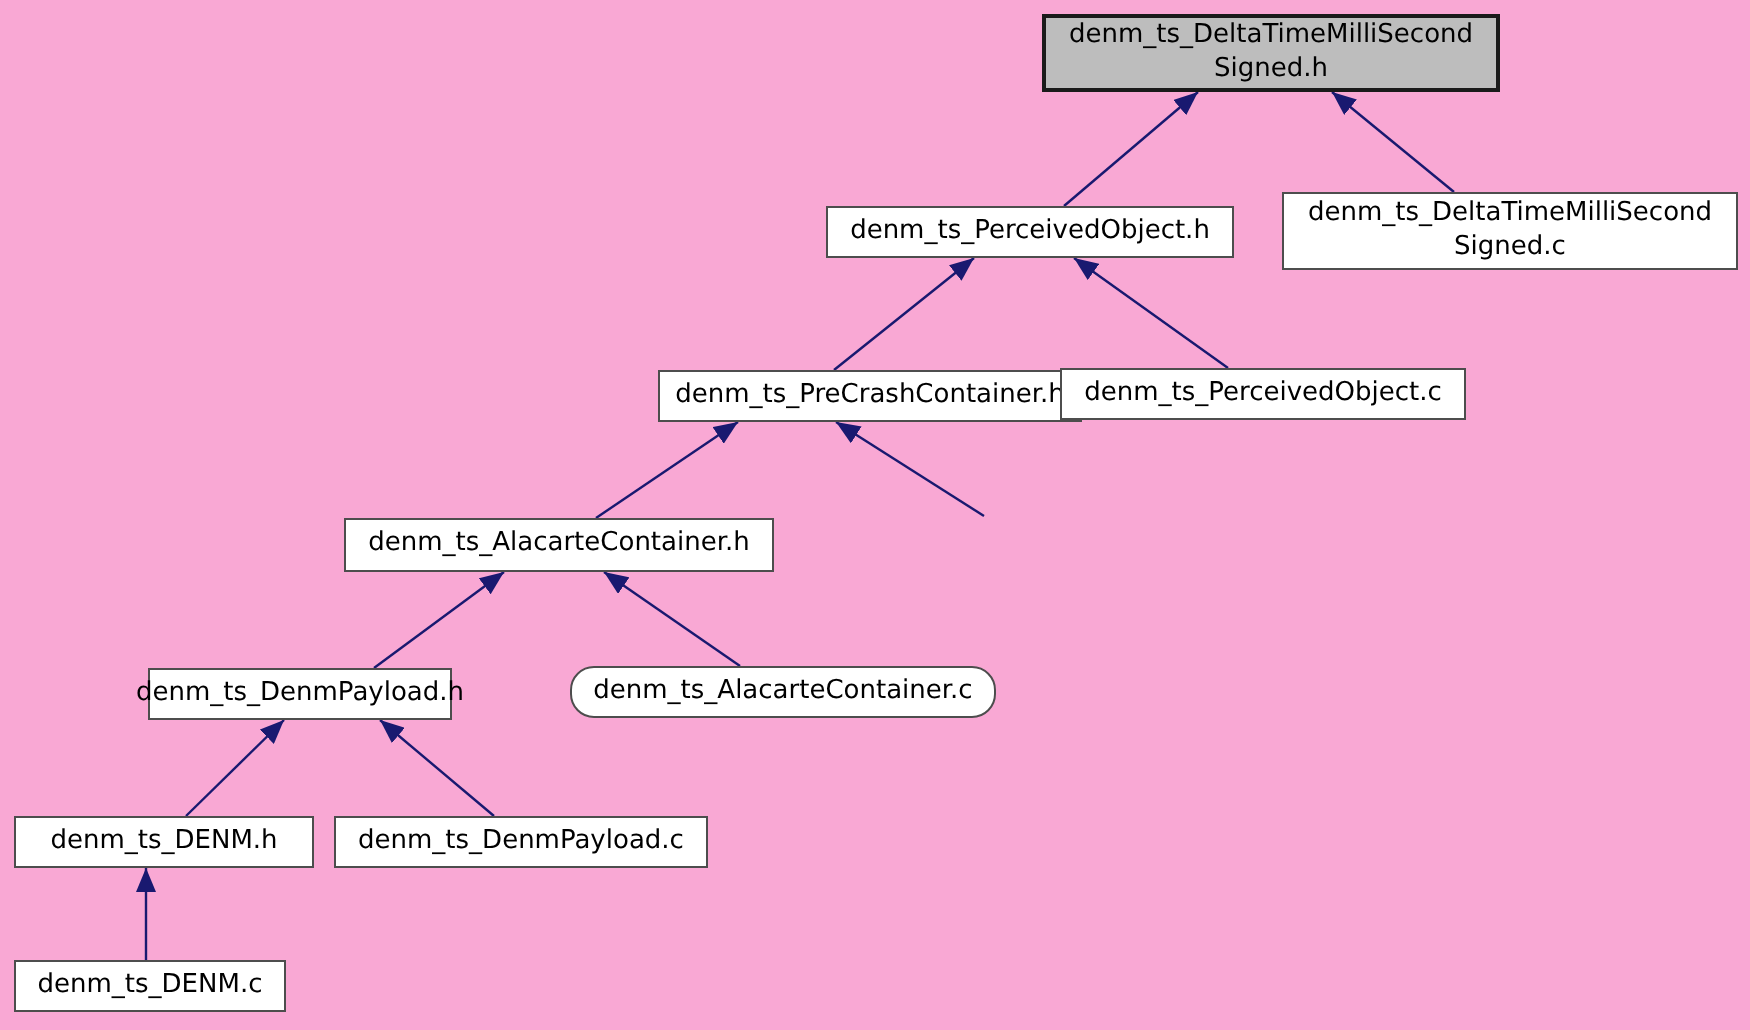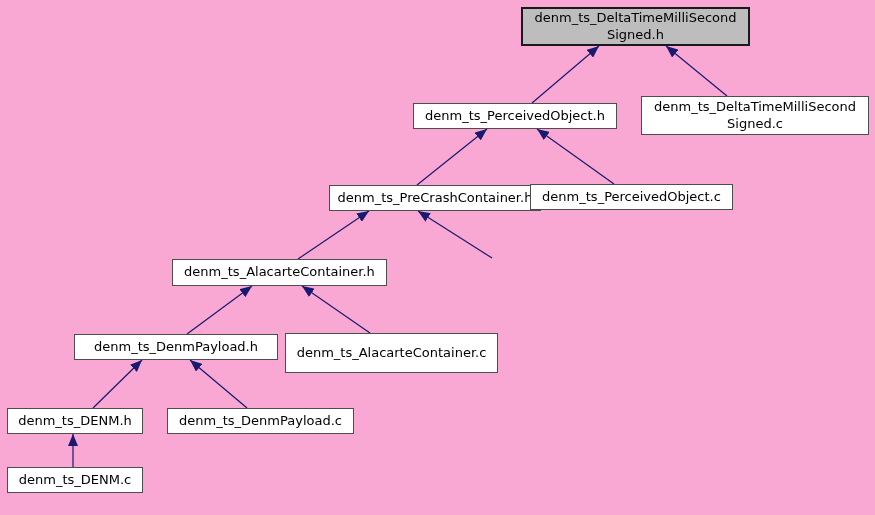--- a/index.html
+++ b/index.html
@@ -62,18 +62,18 @@
       <line x1="73" y1="483" x2="73" y2="434" stroke="#191970" stroke-width="1.2" marker-end="url(#arrowhead)"></line>
     </svg>
 <div class="node hl" style="left: 521px; top: 7px; width: 229px; height: 39px;">denm_ts_DeltaTimeMilliSecond
 Signed.h</div>
     <div class="node" style="left: 413px; top: 103px; width: 204px; height: 26px;">denm_ts_PerceivedObject.h</div>
     <div class="node" style="left: 641px; top: 96px; width: 228px; height: 39px;">denm_ts_DeltaTimeMilliSecond
 Signed.c</div>
     <div class="node" style="left: 289px; top: 185px; width: 212px; height: 26px; margin-left: 40px;">denm_ts_PreCrashContainer.h</div>
     <div class="node" style="left: 530px; top: 184px; width: 203px; height: 26px; text-align: right;">denm_ts_PerceivedObject.c</div>
     <div class="node" style="left: 172px; top: 259px; width: 215px; height: 27px;">denm_ts_AlacarteContainer.h</div>
-    <div class="node" style="left: 74px; top: 334px; width: 204px; height: 26px;">denm_ts_DenmPayload.h</div>
-    <div class="node" style="left: 285px; top: 333px; width: 213px; height: 40px;">denm_ts_AlacarteContainer.c</div>
-    <div class="node" style="left: 7px; top: 408px; width: 136px; height: 26px; text-align: right;">denm_ts_DENM.h</div>
+    <div class="node" style="left: 74px; top: 334px; width: 152px; height: 26px;">denm_ts_DenmPayload.h</div>
+    <div class="node" style="left: 285px; top: 333px; width: 213px; height: 26px; border-radius: 12px;">denm_ts_AlacarteContainer.c</div>
+    <div class="node" style="left: 7px; top: 408px; width: 150px; height: 26px; text-align: right;">denm_ts_DENM.h</div>
     <div class="node" style="left: 167px; top: 408px; width: 187px; height: 26px;">denm_ts_DenmPayload.c</div>
-    <div class="node" style="left: 7px; top: 467px; width: 136px; height: 26px;">denm_ts_DENM.c</div>
+    <div class="node" style="left: 7px; top: 480px; width: 136px; height: 26px;">denm_ts_DENM.c</div>
   </div>
 
 </body></html>

